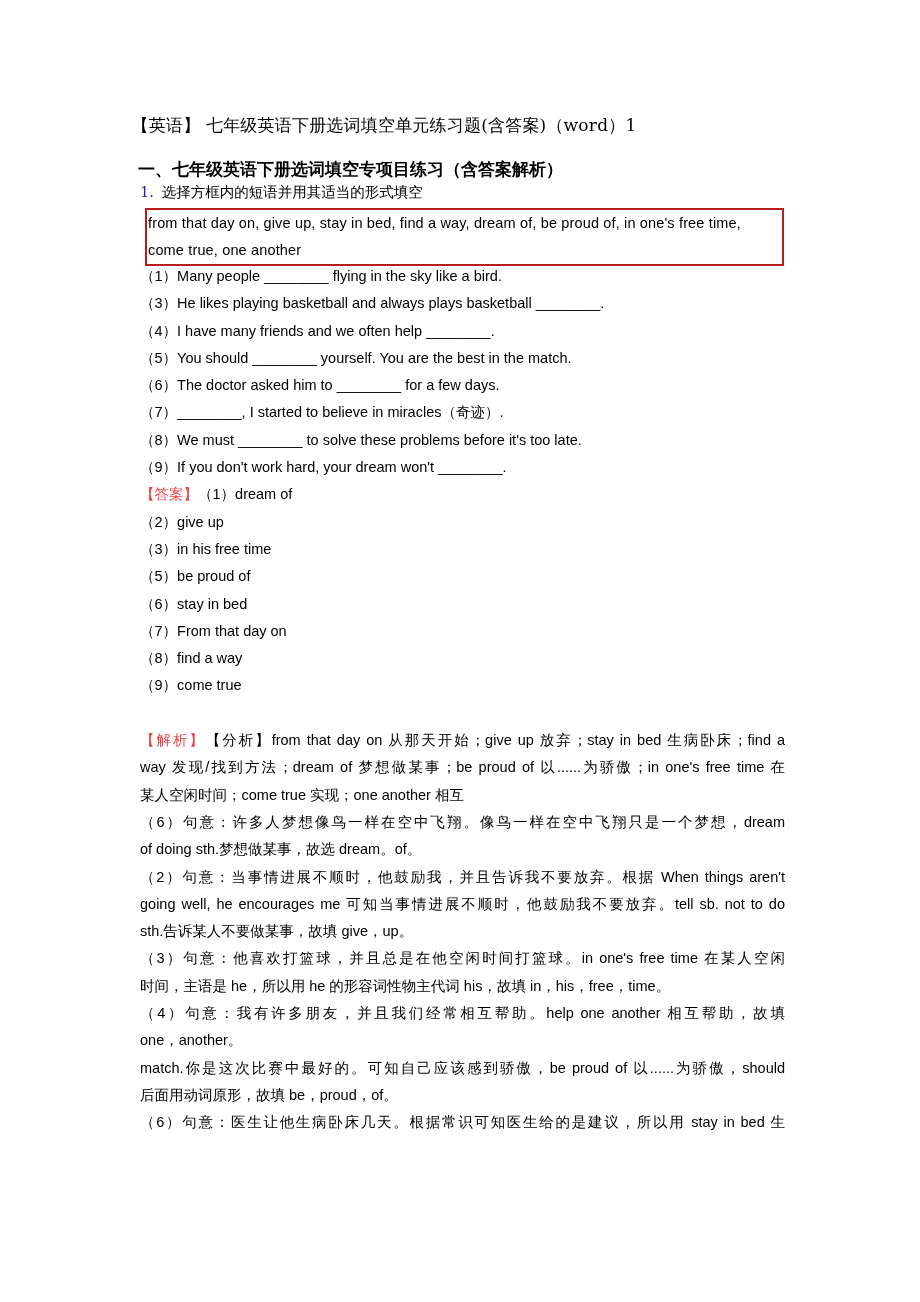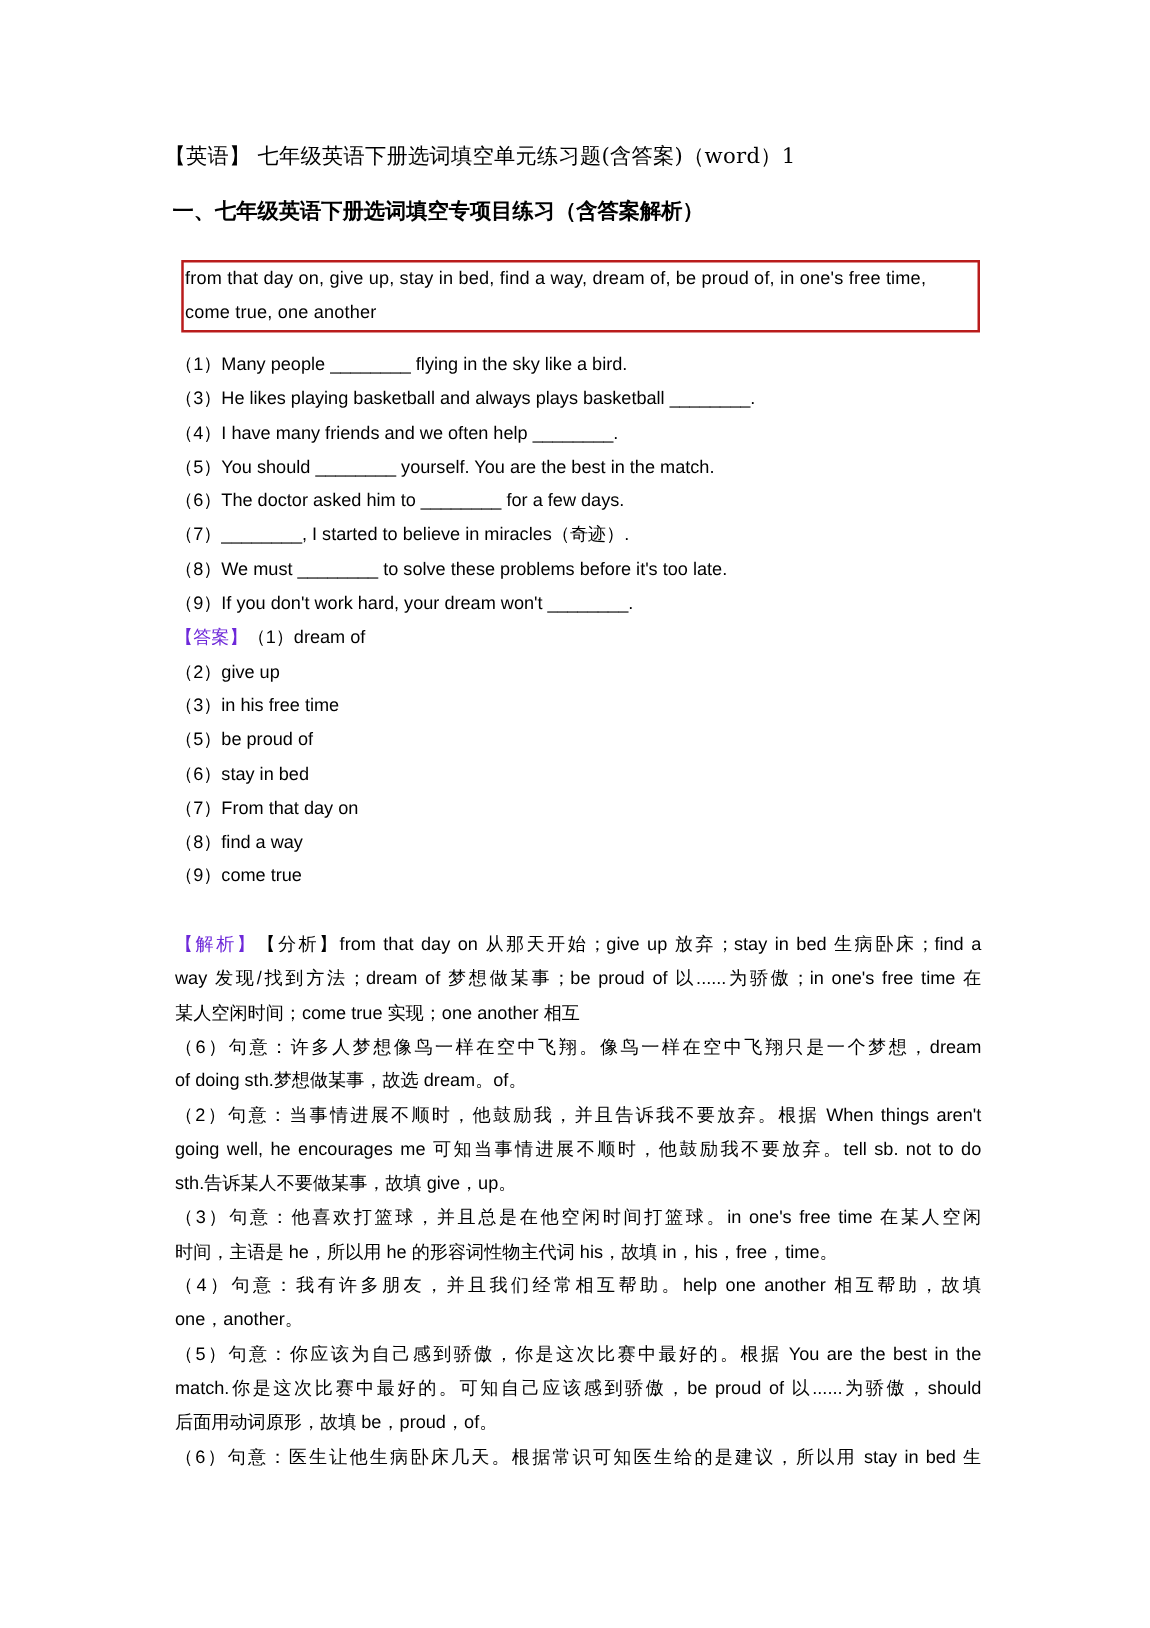--- a/index.html
+++ b/index.html
@@ -80,40 +80,43 @@
     .para-line {
       display: block;
       height: 27.3px;
       line-height: 27.3px;
       white-space: nowrap;
       text-align: justify;
       text-align-last: justify;
     }
     .para-line.last { text-align-last: left; }
     .blue-label {
-      color: #6d28d9;
+      color: #ef4444;
       font-family: Liberation Mono, monospace;
     }
   </style>
 </head>
 <body>
 
 <div class="page">
 
   <div class="doc-title">【英语】 七年级英语下册选词填空单元练习题(含答案)（word）1</div>
 
   <div class="section-heading">一、七年级英语下册选词填空专项目练习（含答案解析）</div>
 
+  <div class="q-intro">
+    <span class="q-num">1.</span><span>选择方框内的短语并用其适当的形式填空</span>
+  </div>
 
   <div class="word-box">
     <span class="line">from that day on, give up, stay in bed, find a way, dream of, be proud of, in one's free time,</span>
     <span class="line">come true, one another</span>
   </div>
 
-  <div class="lines" style="top:263px;margin-top:16px;">
+  <div class="lines" style="top:263px;">
     <div class="line">（1）Many people ________ flying in the sky like a bird.</div>
     <div class="line">（3）He likes playing basketball and always plays basketball ________.</div>
     <div class="line">（4）I have many friends and we often help ________.</div>
     <div class="line">（5）You should ________ yourself. You are the best in the match.</div>
     <div class="line">（6）The doctor asked him to ________ for a few days.</div>
     <div class="line">（7）________, I started to believe in miracles（奇迹）.</div>
     <div class="line">（8）We must ________ to solve these problems before it's too late.</div>
     <div class="line">（9）If you don't work hard, your dream won't ________.</div>
 
     <div class="line">
@@ -149,21 +152,20 @@
       <span class="para-line">（3）句意：他喜欢打篮球，并且总是在他空闲时间打篮球。in one's free time 在某人空闲</span>
       <span class="para-line last">时间，主语是 he，所以用 he 的形容词性物主代词 his，故填 in，his，free，time。</span>
     </div>
 
     <div>
       <span class="para-line">（4）句意：我有许多朋友，并且我们经常相互帮助。help one another 相互帮助，故填</span>
       <span class="para-line last">one，another。</span>
     </div>
 
     <div>
-      <span class="para-line">（5）句意：你应该为自己感到骄傲，你是这次比赛中最好的。根据 You are the best in the</span>
       <span class="para-line">match.你是这次比赛中最好的。可知自己应该感到骄傲，be proud of 以......为骄傲，should</span>
       <span class="para-line last">后面用动词原形，故填 be，proud，of。</span>
     </div>
 
     <div>
       <span class="para-line">（6）句意：医生让他生病卧床几天。根据常识可知医生给的是建议，所以用 stay in bed 生</span>
     </div>
   </div>
 
 </div>

